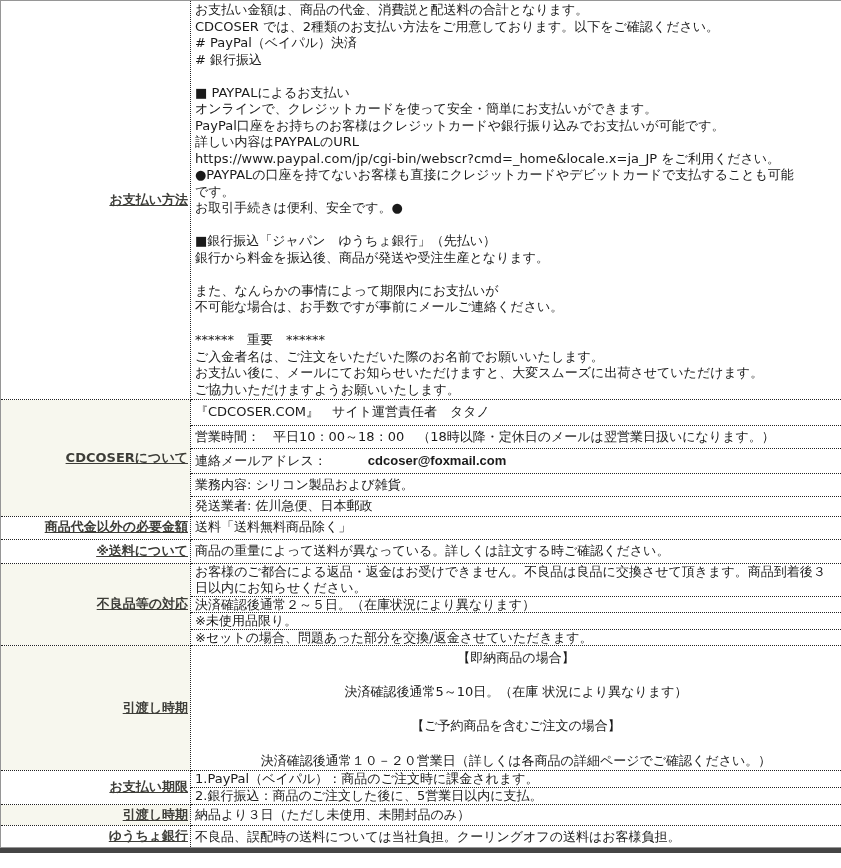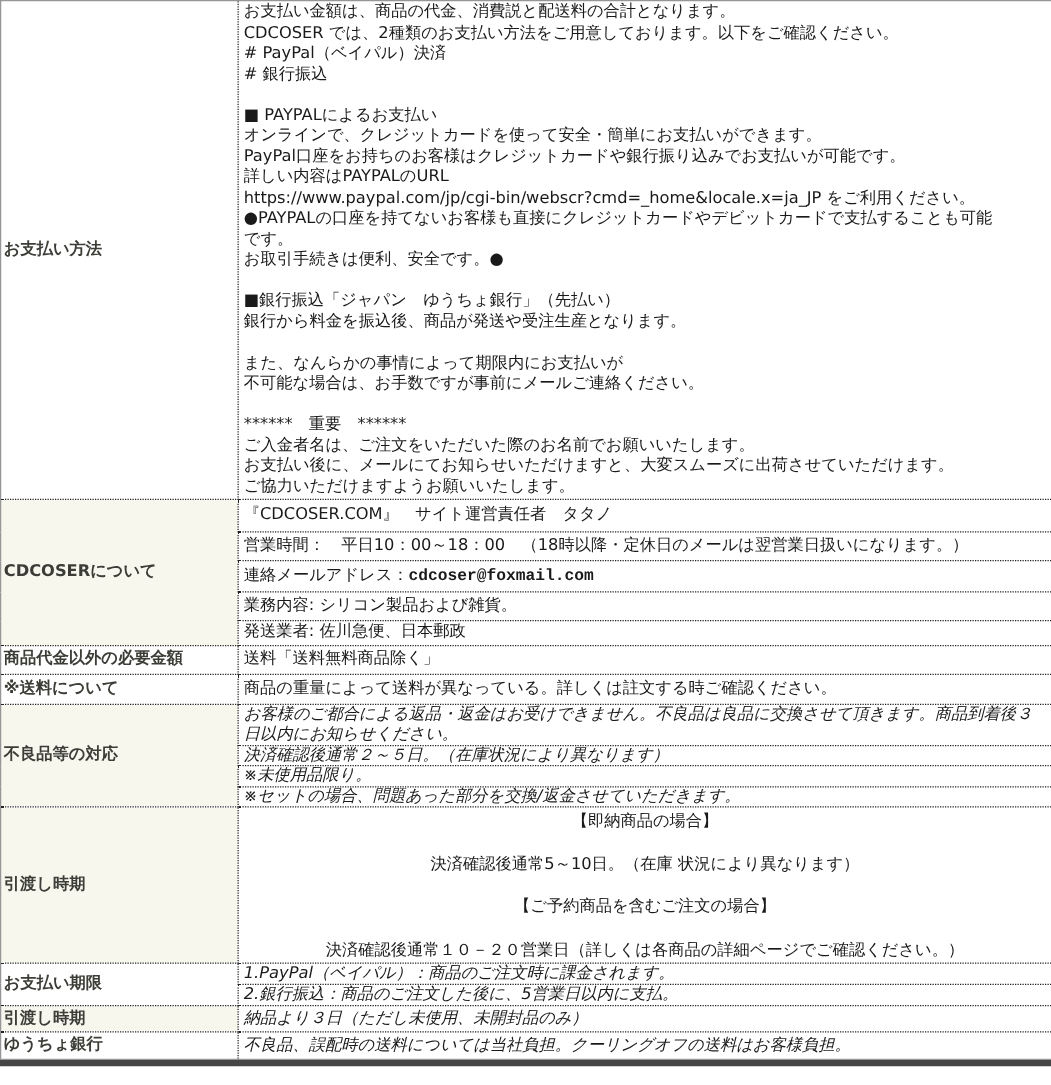--- a/index.html
+++ b/index.html
@@ -16,35 +16,36 @@
     border-collapse:collapse;table-layout:fixed;width:841px;
     border:1px solid var(--outer);
   }
   td{
     border:1px dotted var(--dot);
     font-size:13px;line-height:16.5px;
     padding:1px 4px;vertical-align:middle;overflow:hidden;
     word-break:break-all;
   }
   td.lbl{
-    font-weight:bold;text-align:left;color:var(--lbl);
+    font-weight:bold;text-align:right;color:var(--lbl);
     padding:2px 2px;
+    text-decoration:underline;
   }
   .bg-w{background:var(--white);}
   .bg-i{background:var(--ivory);}
   td.pre{white-space:pre-line;vertical-align:top;margin-top:12px;}
-  .email{font-family:Liberation Mono, monospace;font-weight:bold;font-size:13px;}
+  .email{font-family:Liberation Sans, sans-serif;font-weight:bold;font-size:13px;margin-left:41px;}
   
   .h396{height:396px;}
   .h26{height:26px;margin-left:15px;} .h23{height:23px;} .h25{height:25px;} .h18{height:18px;}
   .h24{height:24px;}
   .h33{height:33px;} .h15{height:15px;} .h13{height:13px;} .h14{height:14px;}
   .h120{height:120px;line-height:17.1px;padding-top:3px;text-align:center;}
   .h17{height:17px;}
-  .tight{padding-top:0;padding-bottom:0;line-height:15.5px;font-style:italic;}
+  .tight{padding-top:0;padding-bottom:0;line-height:15.5px;}
   .bottom-bar{width:841px;height:5px;background:var(--bar);}
 </style>
 </head>
 <body>
 
 <table class="policy">
   <colgroup>
       <col style="width:190px">
       <col style="width:651px">
     </colgroup>

